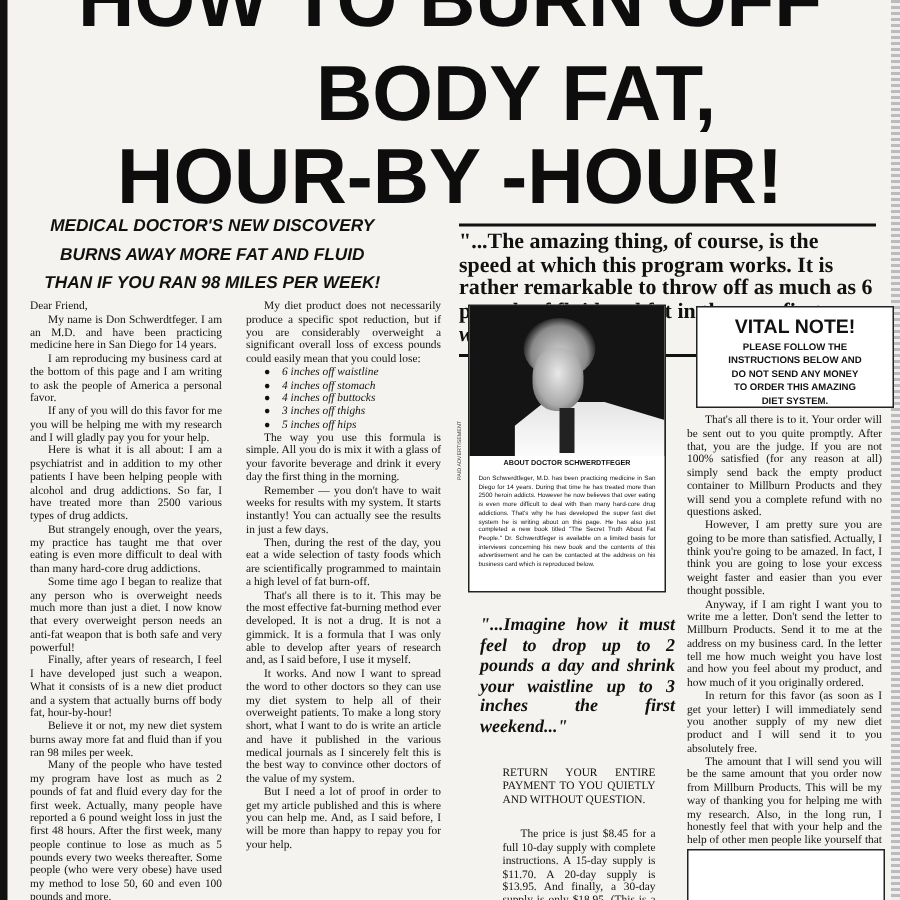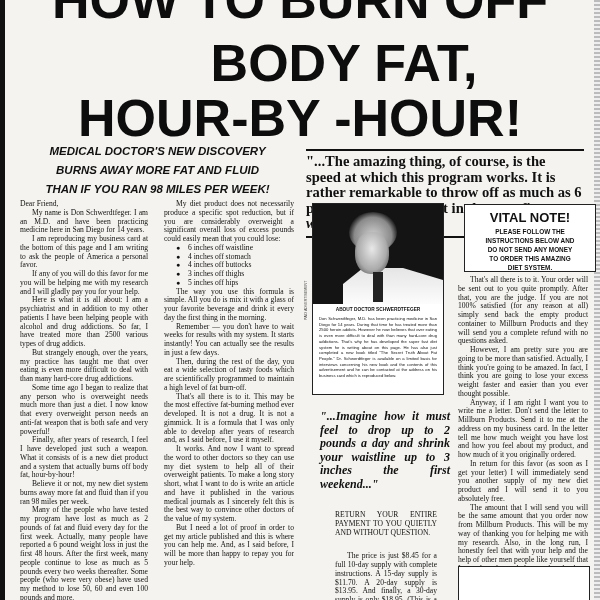--- a/index.html
+++ b/index.html
@@ -3,30 +3,30 @@
 <meta charset="utf-8">
 <style>
   html, body { margin:0; padding:0; }
   body { width:600px; height:600px; overflow:hidden; background:#f4f3ef; position:relative; font-family:"DejaVu Serif", serif; color:#111; }
   .left-border { position:absolute; left:0; top:0; width:5px; height:600px; background:#111; }
   .right-edge { position:absolute; right:0; top:0; width:6px; height:600px; background:repeating-linear-gradient(#bbb 0 2px,#eee 2px 4px); }
   .headline { position:absolute; left:0; width:600px; text-align:center; font-family:"Liberation Sans", sans-serif; font-weight:bold; color:#0d0d0d; letter-spacing:0px; line-height:1; }
   .h1 { top:-26px; font-size:52px; }
   .h2 { top:37px; font-size:52px;padding-left:44px; }
   .h3 { top:92px; font-size:52px; }
-  .subhead { position:absolute; left:20px; top:142px; width:275px; text-align:center; font-family:"Liberation Sans", sans-serif; font-weight:bold; font-style:italic; font-size:11.5px; line-height:19px; }
+  .subhead { position:absolute; left:4px; top:142px; width:275px; text-align:center; font-family:"Liberation Sans", sans-serif; font-weight:bold; font-style:italic; font-size:11.5px; line-height:19px; }
   .quote-top { position:absolute; left:306px; top:149px; width:278px; border-top:2px solid #111; border-bottom:2px solid #111; padding:3px 0 4px 0; font-family:"Liberation Serif", serif; font-weight:bold; font-size:14.6px; line-height:15.5px; }
   .quote-top em { font-style:italic; }
   .col { position:absolute; font-family:"Liberation Serif", serif; font-size:7.6px; line-height:8.75px; text-align:justify; }
   .col p { margin:0; text-indent:12px; }
   .col p.noindent { text-indent:0; }
   .c1 { left:20px; top:200px; width:128px; }
   .c2 { left:164px; top:200px; width:130px; }
   .c4 { left:458px; top:276px; width:130px; }
-  .bullets { list-style:none; margin:0; padding:0 0 0 12px; }
+  .bullets { list-style:none; margin:0; padding:0 0 0 12px;font-style:italic; }
   .bullets li { position:relative; padding-left:12px; text-indent:0; }
   .bullets li::before { content:"●"; position:absolute; left:0; top:0; font-size:7px; }
   .photo-box { position:absolute; left:312px; top:203px; width:130px; height:190px; border:1px solid #222; background:#fff; }
   .photo { position:absolute; left:0; top:0; width:130px; height:100px; background:#141414; overflow:hidden; }
   .photo .hair { position:absolute; left:36px; top:8px; width:48px; height:40px; background:radial-gradient(ellipse at 50% 60%, #cfcfcf 0%, #8a8a8a 55%, #141414 75%); border-radius:50%; }
   .photo .face { position:absolute; left:42px; top:28px; width:34px; height:42px; background:radial-gradient(ellipse at 50% 40%, #e8e8e8 0%, #aaa 60%, #333 100%); border-radius:45%; }
   .photo .coat { position:absolute; left:30px; top:64px; width:100px; height:40px; background:linear-gradient(180deg,#e5e5e5,#fff); clip-path:polygon(20% 0,60% 0,100% 30%,100% 100%,0 100%,0 40%); }
   .photo .tie { position:absolute; left:60px; top:68px; width:10px; height:30px; background:#222; }
   .caption-title { position:absolute; left:0; top:103px; width:130px; text-align:center; font-family:"Liberation Sans", sans-serif; font-weight:bold; font-size:4.8px; }
   .caption-text { position:absolute; left:6px; top:112px; width:118px; font-family:"Liberation Sans", sans-serif; font-size:4.2px; line-height:5.7px; text-align:justify; }

